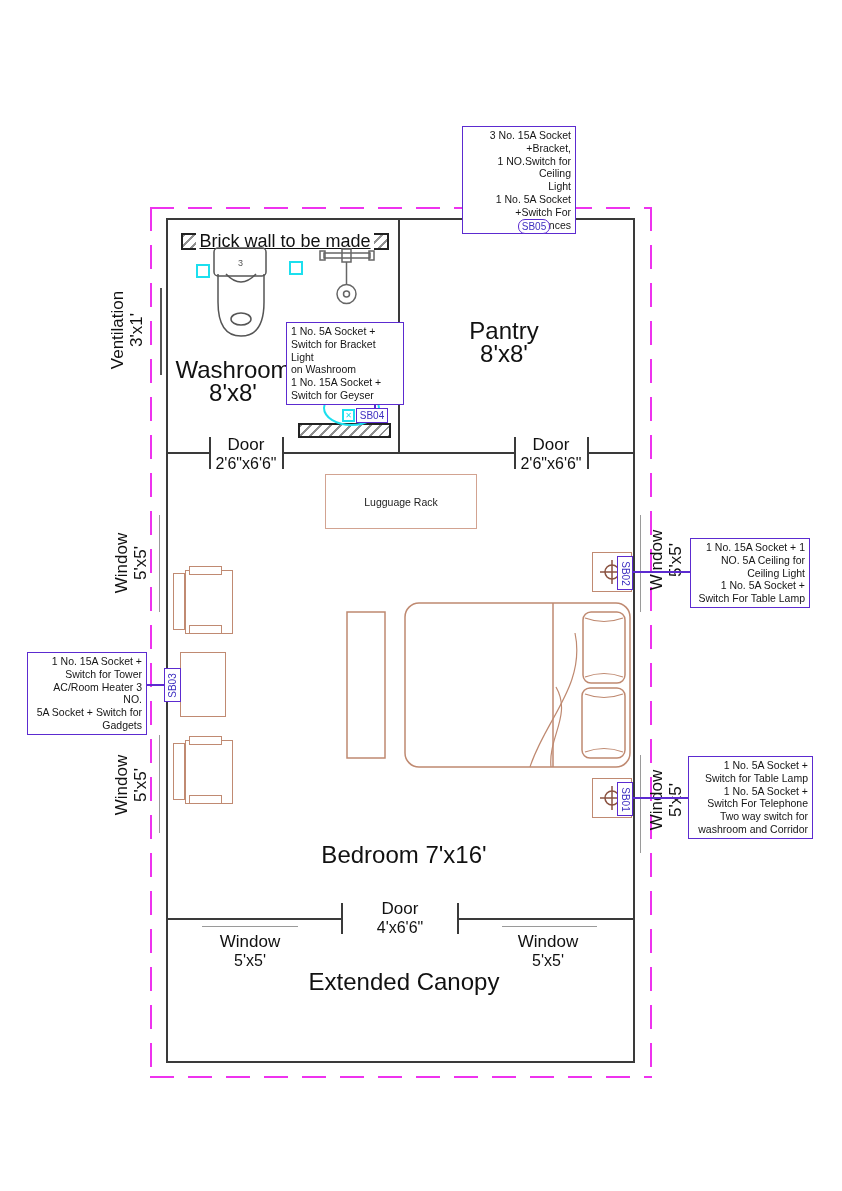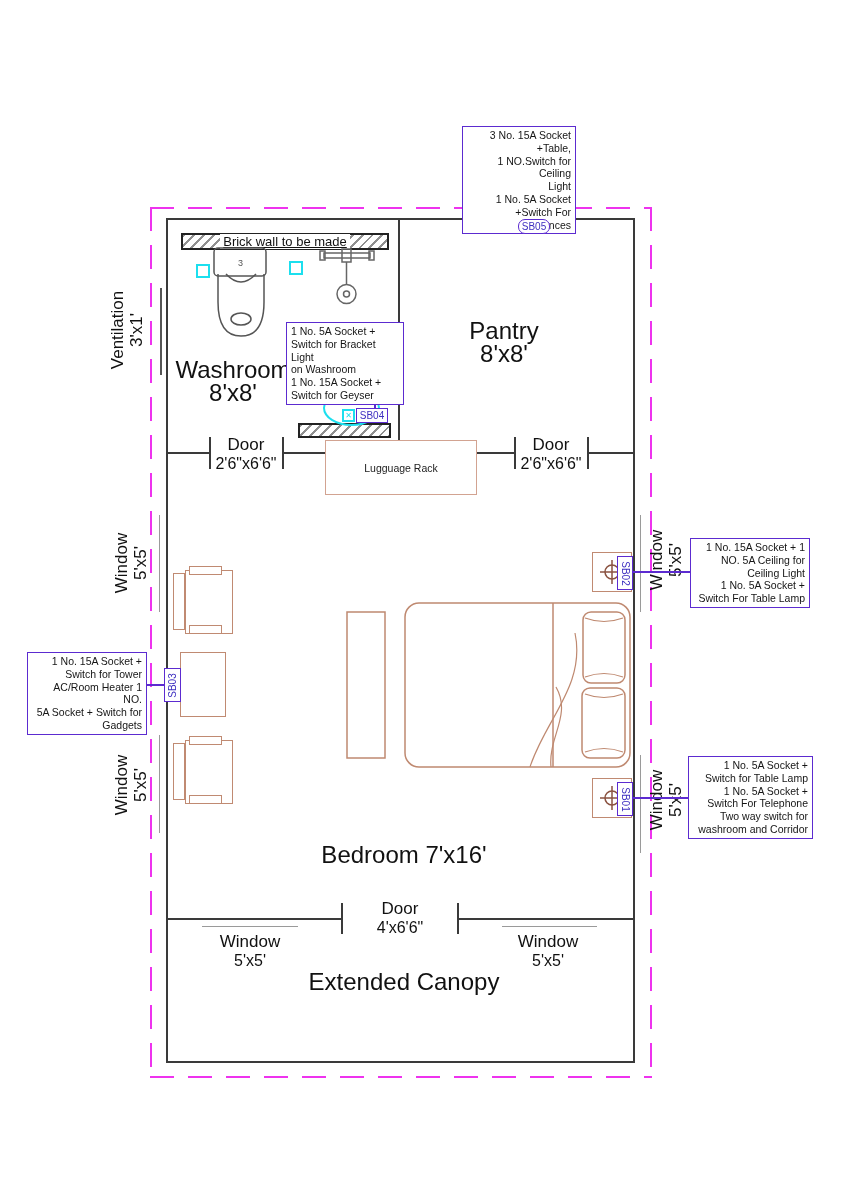--- a/index.html
+++ b/index.html
@@ -4,21 +4,21 @@
 <style>
   html,body{margin:0;padding:0;background:#fff;}
   #plan{position:relative;width:842px;height:1191px;background:#fff;overflow:hidden;
         font-family:"Liberation Sans", sans-serif;color:#111;}
   .wall{position:absolute;background:#3a3a3a;}
   .tick{position:absolute;background:#3a3a3a;width:2px;}
   .gline{position:absolute;background:#9a9a9a;}
   .dashh{position:absolute;height:2px;background:repeating-linear-gradient(90deg,#ee33ee 0 24px,transparent 24px 38px);}
   .dashv{position:absolute;width:2px;background:repeating-linear-gradient(180deg,#ee33ee 0 24px,transparent 24px 38px);}
   .hatch{position:absolute;border:2px solid #222;background:repeating-linear-gradient(135deg,#909090 0 2px,#fff 2px 7px);display:flex;align-items:center;justify-content:center;}
-  .hatch .cap{background:#fff;padding:0 3px;font-size:13px;white-space:nowrap;text-decoration:underline;}
+  .hatch .cap{background:#fff;padding:0 3px;font-size:18px;white-space:nowrap;text-decoration:underline;}
   .furn{position:absolute;border:1.5px solid #c08a72;background:#fff;box-sizing:border-box;}
   .rack{position:absolute;border:1.5px solid #d2a391;background:#fff;display:flex;align-items:center;justify-content:center;font-size:10.5px;color:#222;}
   .cyansq{position:absolute;border:2px solid #1cdfee;background:#fff;box-sizing:border-box;display:flex;align-items:center;justify-content:center;color:#1cdfee;font-size:8px;}
   .cyanell{position:absolute;border:2px solid #1cdfee;border-radius:50%;}
   .annbox{position:absolute;border:1.5px solid #5c2bd0;background:#fff;color:#151515;font-size:10.5px;line-height:12.8px;padding:2px 4px;box-sizing:content-box;}
   .ta-r{text-align:right}.ta-l{text-align:left}
   .sbtag{position:absolute;border:1.5px solid #5c2bd0;background:#fff;color:#3d2fc0;font-size:10px;display:flex;align-items:center;justify-content:center;box-sizing:border-box;}
   .rot-cw{transform:rotate(90deg);white-space:nowrap;display:block;}
   .rot-ccw{transform:rotate(-90deg);white-space:nowrap;display:block;}
   .lead{position:absolute;background:#5c2bd0;}
@@ -88,21 +88,21 @@
       <line x1="28.5" y1="19" x2="28.5" y2="42"></line>
       <circle cx="28.5" cy="51" r="9.5"></circle>
       <circle cx="28.5" cy="51" r="3"></circle>
     </g>
   </svg>
   <div class="cyansq" style="left:196px;top:264px;width:14px;height:14px;"></div>
   <div class="cyansq" style="left:289px;top:261px;width:14px;height:14px;"></div>
   <div class="cyanell" style="left:323px;top:390px;width:53px;height:32px;"></div>
   <div class="cyansq" style="left:342px;top:409px;width:13px;height:13px;">✕</div>
 
-  <div class="rack" style="left:325px;top:440px;width:150px;height:53px;">
+  <div class="rack" style="left:325px;top:474px;width:150px;height:53px;">
     <span>Lugguage Rack</span>
   </div>
 
   <div class="furn" style="left:173px;top:573px;width:12px;height:57px;"></div>
   <div class="furn" style="left:185px;top:570px;width:48px;height:64px;"></div>
   <div class="furn" style="left:189px;top:566px;width:33px;height:9px;"></div>
   <div class="furn" style="left:189px;top:625px;width:33px;height:9px;"></div>
   <div class="furn" style="left:180px;top:652px;width:46px;height:65px;"></div>
   <div class="furn" style="left:173px;top:743px;width:12px;height:57px;"></div>
   <div class="furn" style="left:185px;top:740px;width:48px;height:64px;"></div>
@@ -199,37 +199,37 @@
   </div>
 
   <div class="lead" style="left:516px;top:204px;width:2px;height:16px;"></div>
   <div class="lead" style="left:374px;top:388px;width:2px;height:22px;"></div>
   <div class="lead" style="left:139px;top:684px;width:26px;height:2px;"></div>
   <div class="lead" style="left:632px;top:571px;width:58px;height:2px;"></div>
   <div class="lead" style="left:632px;top:797px;width:56px;height:2px;"></div>
 
   <div class="annbox ta-r" style="left:462px;top:126px;width:104px;">
     <div>3 No. 15A Socket</div>
-    <div>+Table,</div>
+    <div>+Bracket,</div>
     <div>1 NO.Switch for Ceiling</div>
     <div>Light</div>
     <div>1 No. 5A Socket</div>
     <div>+Switch For Appliances</div>
   </div>
   <div class="annbox ta-l" style="left:286px;top:322px;width:108px;">
     <div>1 No. 5A Socket +</div>
     <div>Switch for Bracket Light</div>
     <div>on Washroom</div>
     <div>1 No. 15A Socket +</div>
     <div>Switch for Geyser</div>
   </div>
   <div class="annbox ta-r" style="left:27px;top:652px;width:110px;">
     <div>1 No. 15A Socket +</div>
     <div>Switch for Tower</div>
-    <div>AC/Room Heater 1 NO.</div>
+    <div>AC/Room Heater 3 NO.</div>
     <div>5A Socket + Switch for</div>
     <div>Gadgets</div>
   </div>
   <div class="annbox ta-r" style="left:690px;top:538px;width:110px;">
     <div>1 No. 15A Socket + 1</div>
     <div>NO. 5A Ceiling for</div>
     <div>Ceiling Light</div>
     <div>1 No. 5A Socket +</div>
     <div>Switch For Table Lamp</div>
   </div>

